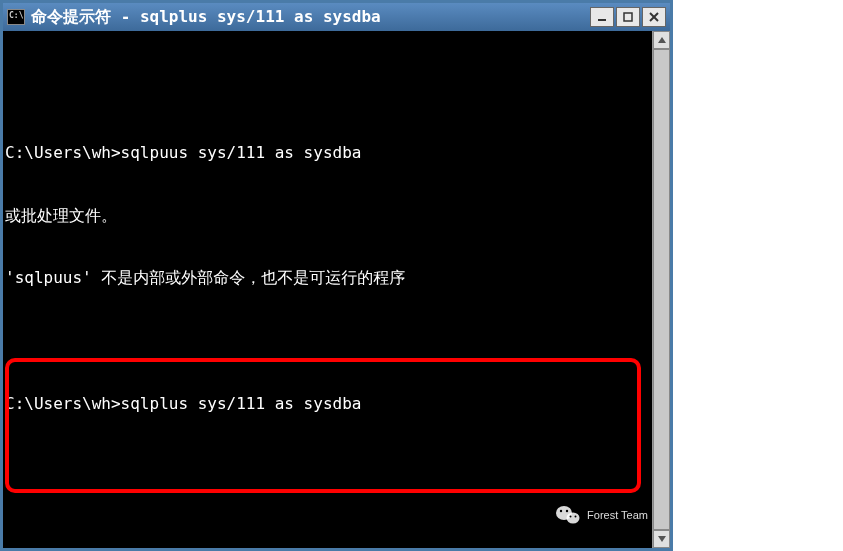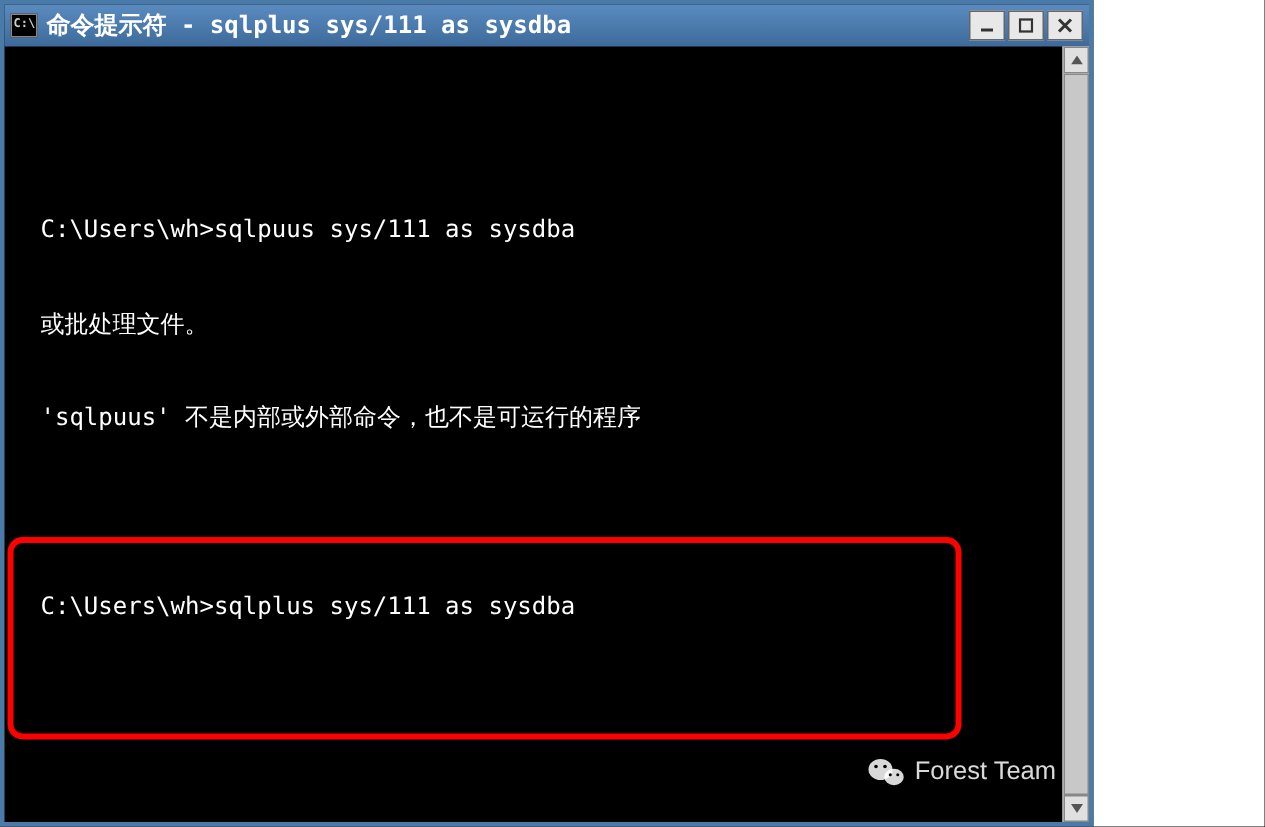--- a/index.html
+++ b/index.html
@@ -8,21 +8,21 @@
       box-sizing: border-box;
     }
     body {
       font-family: "SimSun", "宋体", "Consolas", monospace;
       background: #fff;
       width: 843px;
       height: 551px;
       overflow: hidden;
     }
     .window {
-      width: 729px;
+      width: 673px;
       height: 551px;
       border: 3px solid #4a7ba8;
       background: #000;
       position: relative;
     }
     .titlebar {
       height: 28px;
       background: linear-gradient(to bottom, #5a8bc0, #3d6a9a);
       display: flex;
       align-items: center;
@@ -68,21 +68,21 @@
       cursor: pointer;
       font-family: Arial, sans-serif;
       font-weight: bold;
       font-size: 12px;
       color: #333;
     }
     .titlebar-btn svg {
       display: block;
     }
     .terminal {
-      padding: 8px 24px;
+      padding: 8px 2px;
       color: #fff;
       font-family: "Consolas", "SimSun", "宋体", monospace;
       font-size: 16px;
       line-height: 1.3;
       white-space: pre;
       position: relative;
       height: calc(100% - 28px);
       overflow: hidden;
     }
     .terminal-line {
@@ -93,23 +93,23 @@
       border: 4px solid #ff0000;
       border-radius: 10px;
       pointer-events: none;
     }
     .watermark {
       position: absolute;
       bottom: 22px;
       right: 22px;
       color: rgba(255,255,255,0.85);
       font-family: Arial, sans-serif;
-      font-size: 17px;
-      display: flex;
-      align-items: flex-start;
+      font-size: 11px;
+      display: flex;
+      align-items: center;
       gap: 6px;
     }
     .watermark-icon {
       display: inline-flex;
     }
     .scrollbar {
       position: absolute;
       right: 0;
       top: 28px;
       bottom: 0;

